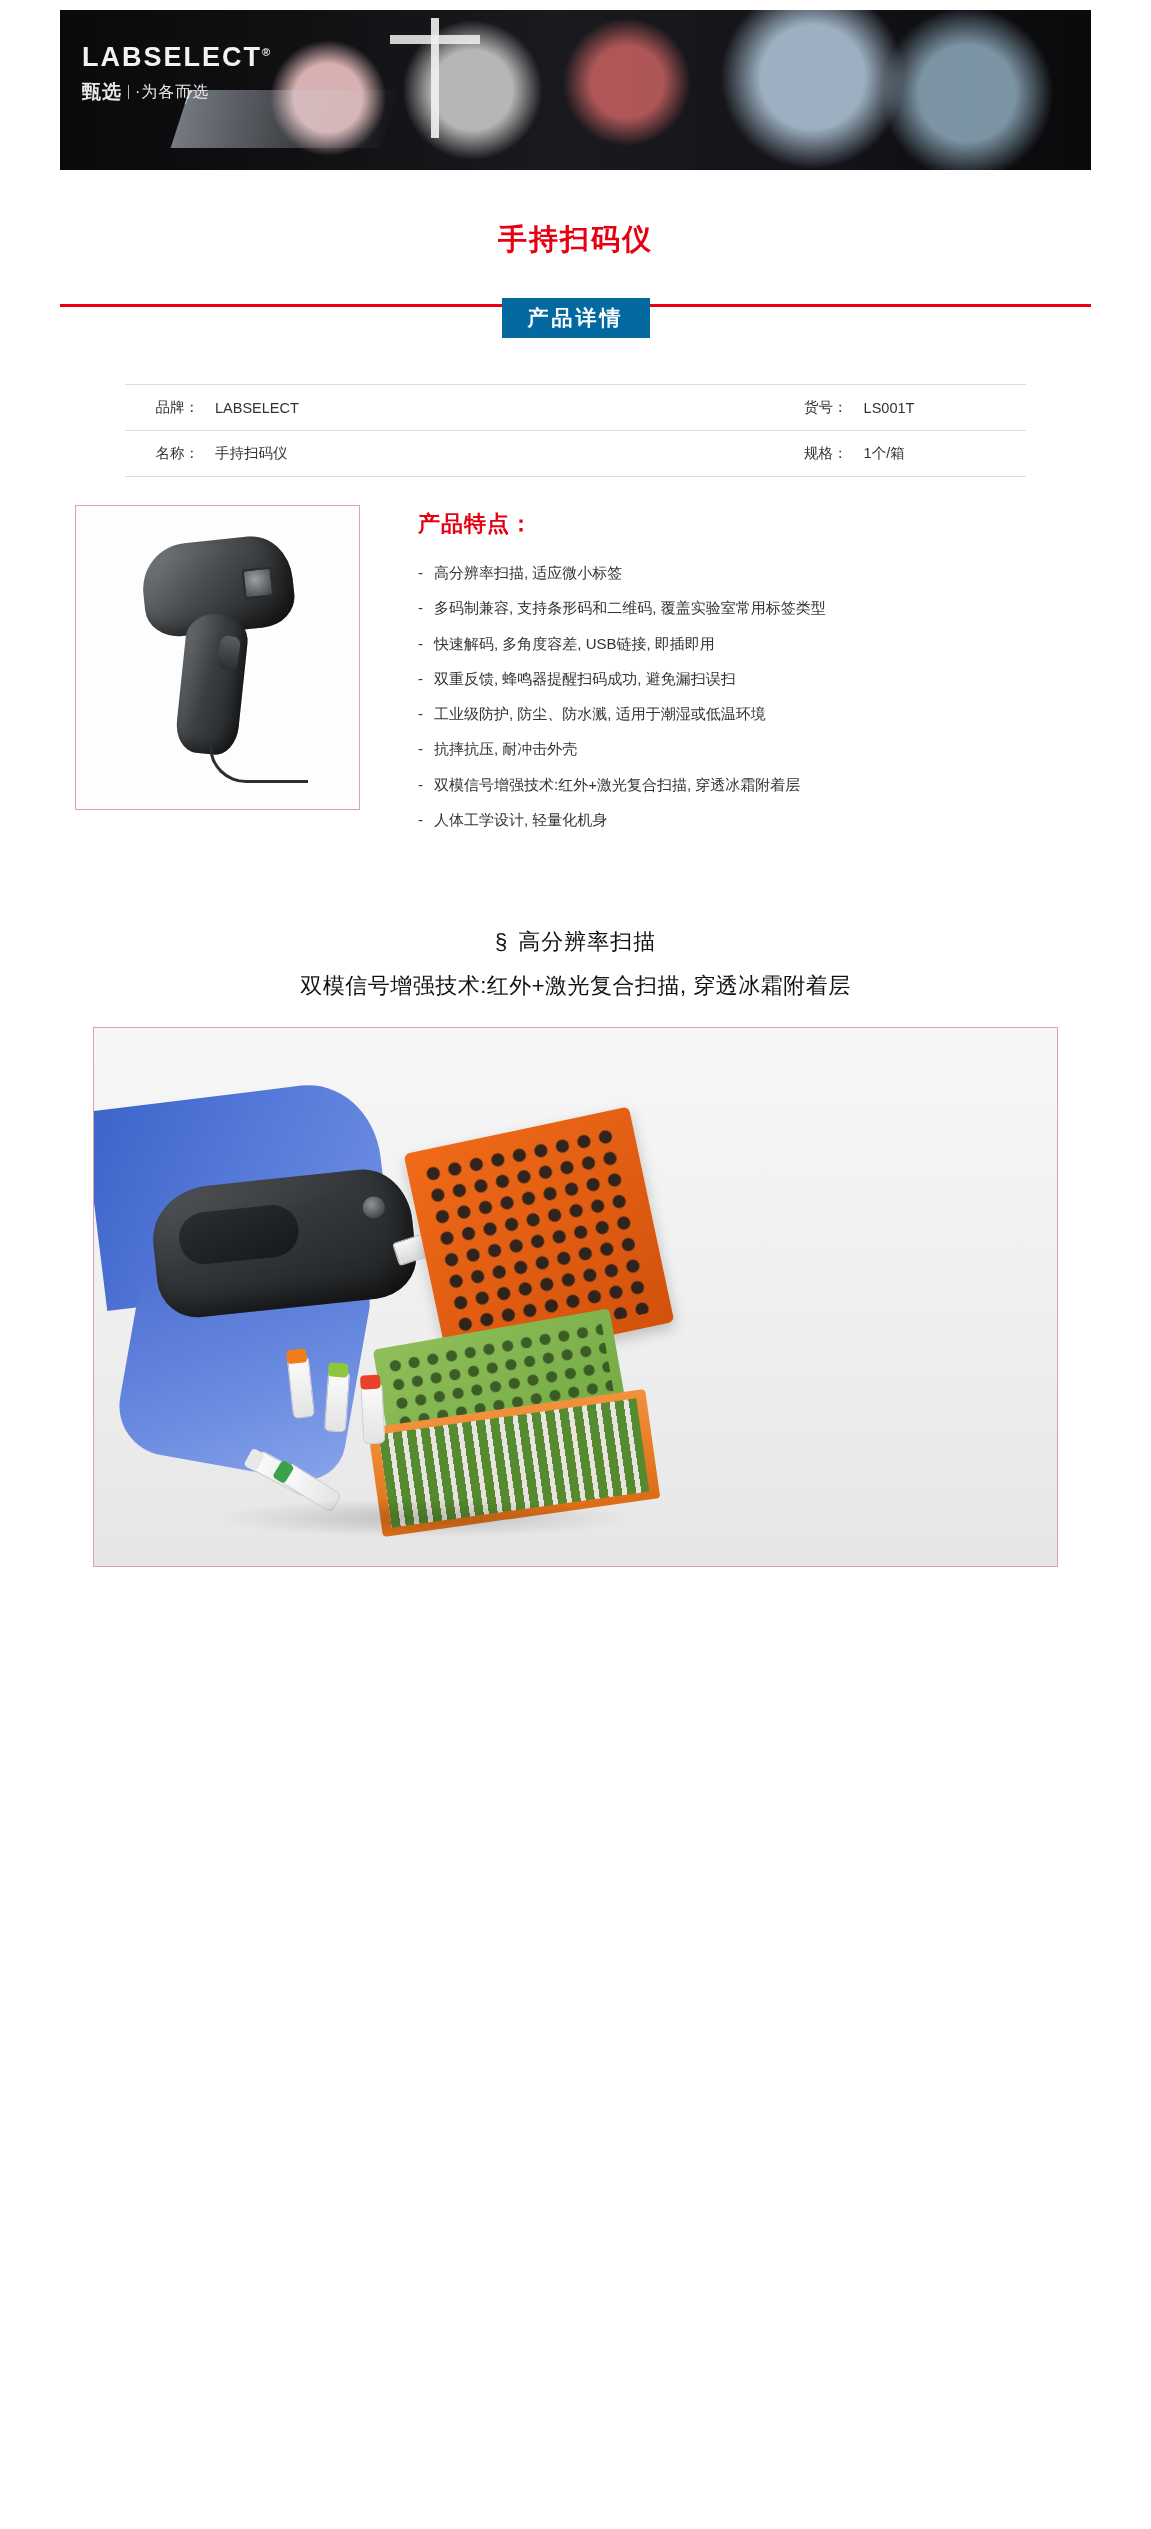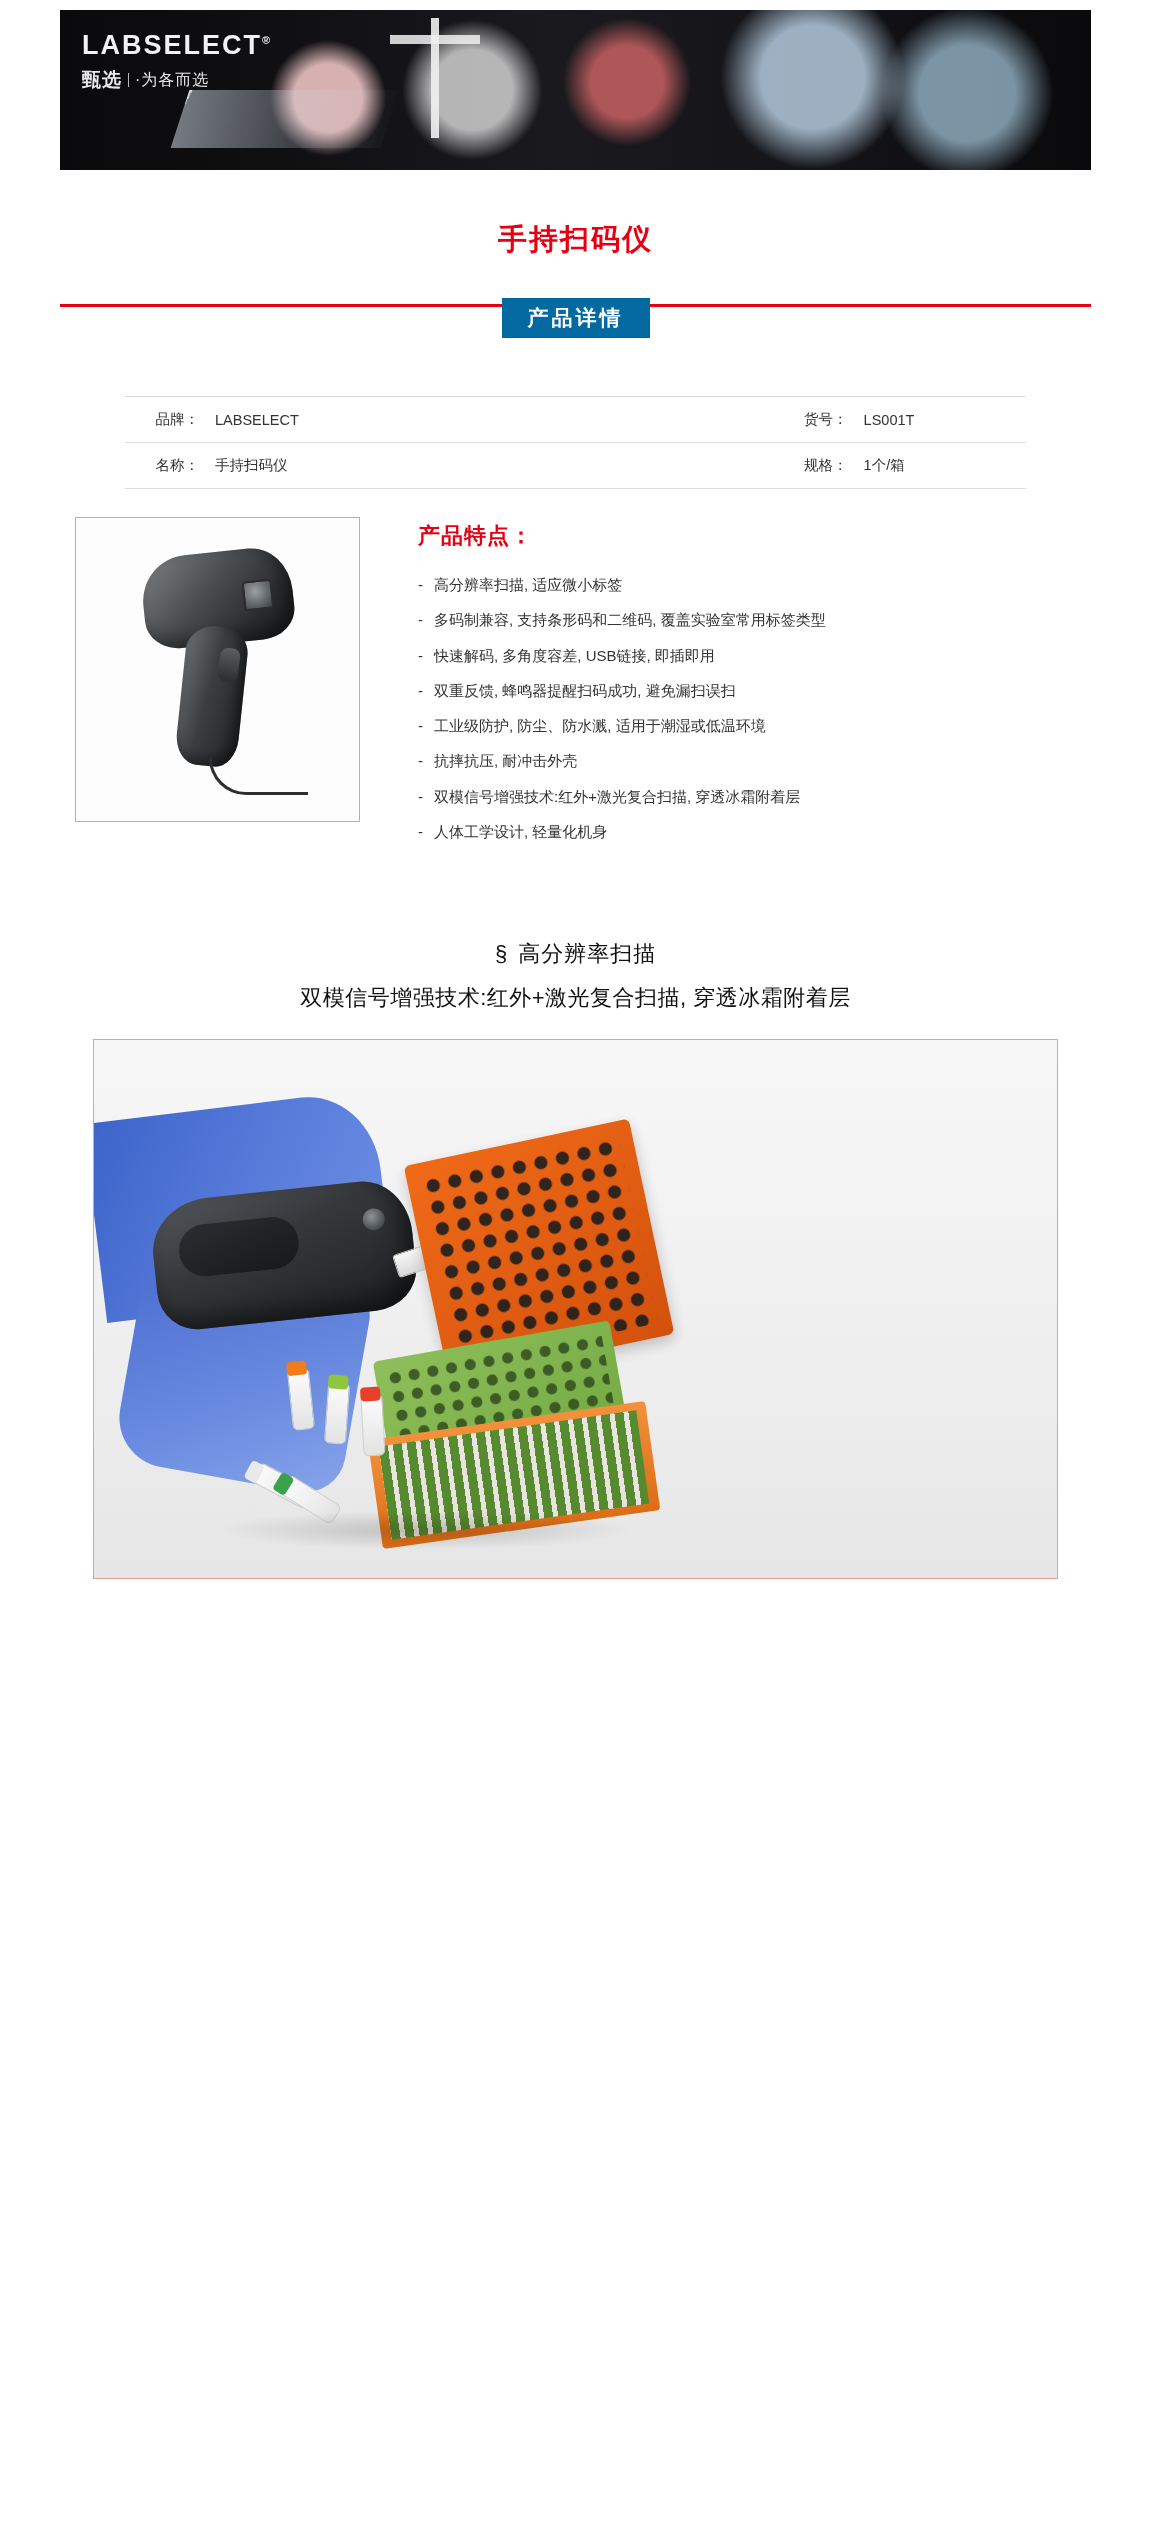--- a/index.html
+++ b/index.html
@@ -57,21 +57,21 @@
     top: 8px;
     width: 90px;
     height: 120px;
     background:
       linear-gradient(90deg, rgba(0,0,0,0) 46%, rgba(240,240,240,0.9) 46% 54%, rgba(0,0,0,0) 54%),
       linear-gradient(0deg, rgba(0,0,0,0) 78%, rgba(240,240,240,0.85) 78% 86%, rgba(0,0,0,0) 86%);
   }
   .banner-logo {
     position: absolute;
     left: 22px;
-    top: 20px;
+    top: 32px;
     color: #fff;
   }
   .banner-logo .brand {
     font-size: 27px;
     letter-spacing: 2px;
     font-weight: bold;
     color: #f2f2f2;
   }
   .banner-logo .brand sup {
     font-size: 11px;
@@ -134,21 +134,21 @@
     color: #fff;
     font-size: 21px;
     font-weight: bold;
     letter-spacing: 3px;
     padding: 9px 26px 10px 26px;
     line-height: 1;
   }
 
   
   .spec-table {
-    margin: 52px 125px 0 125px;
+    margin: 40px 125px 0 125px;
     border-collapse: collapse;
     width: calc(100% - 250px);
     font-size: 14.5px;
     color: #333;
   }
   .spec-table td {
     border-bottom: 1px solid #dcdcdc;
     padding: 13px 4px;
     vertical-align: middle;
   }

